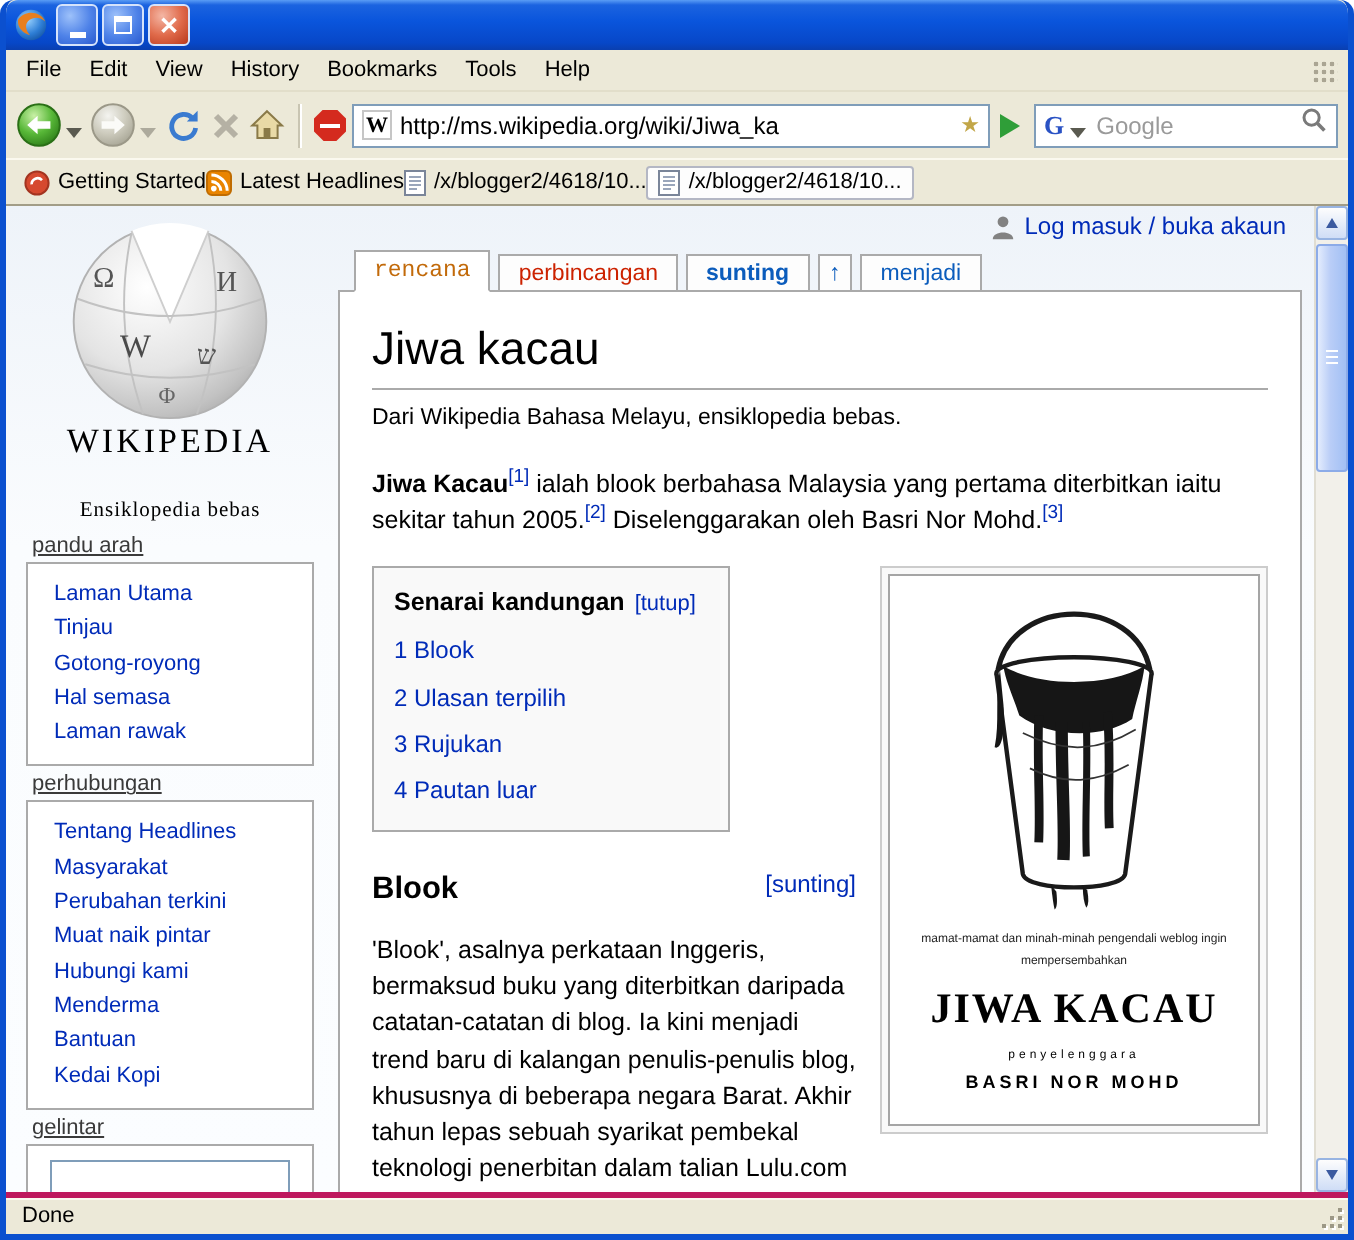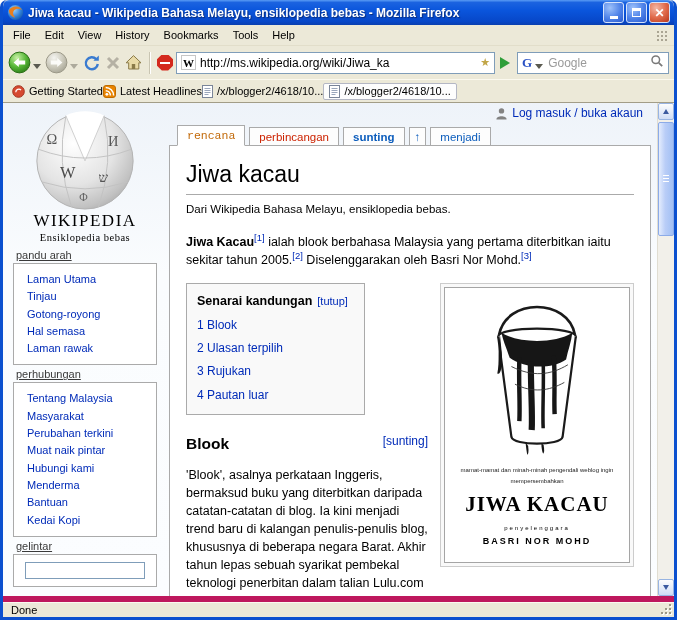--- a/index.html
+++ b/index.html
@@ -63,21 +63,21 @@
 
   
   .viewport{flex:1;position:relative;background:#fff;overflow:hidden;border-top:1px solid #a29d87;}
   .page{position:absolute;left:0;top:0;bottom:0;right:17px;overflow:hidden;
     background:linear-gradient(180deg,#eef3f9 0,#fafcfe 170px,#fbfdff 100%);}
 
   
   .sidebar{position:absolute;left:4px;top:2px;width:156px;}
   .globe{display:block;margin:2px auto 0;}
   .wordmark{font-family:"Liberation Serif",serif;font-size:17px;letter-spacing:1.5px;text-align:center;color:#000;}
-  .wm-sub{font-family:"Liberation Serif",serif;font-size:10.5px;letter-spacing:.5px;text-align:center;margin:1px 0 6px;}
+  .wm-sub{font-family:"Liberation Serif",serif;font-size:10.5px;letter-spacing:.5px;text-align:center;margin:19px 0 6px;}
   .portlet-title{font-size:11px;color:#3a3a3a;padding-left:9px;margin:3px 0 2px;text-decoration:underline;}
   .portlet{border:1px solid #aaa;background:#fff;margin:0 6px 0 6px;padding:5px 4px 6px 13px;}
   .portlet a{display:block;color:#002bb8;text-decoration:none;font-size:11px;margin:3px 0;line-height:1.3;cursor:pointer;}
   .portlet.searchbox{padding:7px 6px;}
   .portlet.searchbox input{width:120px;height:17px;border:1px solid #7f9db9;display:block;margin:0 auto;font-size:11px;}
 
   
   .main{margin-left:166px;margin-right:6px;position:relative;padding-top:22px;}
   .personal{position:absolute;top:3px;right:8px;display:flex;align-items:center;gap:4px;
     font-size:12px;color:#002bb8;cursor:pointer;}
@@ -122,21 +122,21 @@
   .sb-btn.downb{bottom:0;}
   .sb-btn i{width:0;height:0;border-left:3.5px solid transparent;border-right:3.5px solid transparent;}
   .sb-btn.upb i{border-bottom:5px solid #3b5aa0;}
   .sb-btn.downb i{border-top:5px solid #3b5aa0;}
   .sb-thumb{position:absolute;left:0;right:0;top:19px;height:114px;border:1px solid #8cabe8;border-radius:2px;
     background:linear-gradient(90deg,#e3ecfd,#b9cdf7 45%,#a2c0f4);}
   .sb-thumb::after{content:"";position:absolute;left:4px;right:4px;top:50%;height:8px;margin-top:-4px;
     background:repeating-linear-gradient(180deg,#fff 0 1px,rgba(0,0,0,0) 1px 3px);}
 
   
-  .statusbar{height:21px;flex:0 0 21px;background:#ece9d8;border-top:6px solid #be185d;box-shadow:inset 0 1px 0 #fbf9ef;
+  .statusbar{height:21px;flex:0 0 21px;background:#ece9d8;border-top:3px solid #be185d;box-shadow:inset 0 1px 0 #fbf9ef;
     display:flex;align-items:center;padding:0 8px;font-size:11px;position:relative;color:#000;}
   .grip{position:absolute;right:1px;bottom:1px;width:15px;height:15px;}
   .grip b{position:absolute;width:2.5px;height:2.5px;background:#9c9886;box-shadow:1px 1px 0 #fff;}
   .grip b.g1{right:2px;bottom:10px}.grip b.g2{right:2px;bottom:6px}.grip b.g3{right:6px;bottom:6px}
   .grip b.g4{right:2px;bottom:2px}.grip b.g5{right:6px;bottom:2px}.grip b.g6{right:10px;bottom:2px}
 </style>
 </head>
 <body>
 
 <div class="window">
@@ -148,21 +148,20 @@
             <radialGradient id="ffg" cx="38%" cy="32%" r="80%">
           <stop offset="0" stop-color="#9cd4ff"></stop>
               <stop offset="0.6" stop-color="#2f7fd6"></stop>
               <stop offset="1" stop-color="#114f9e"></stop>
         </radialGradient>
           </defs>
         <circle cx="8.5" cy="8.5" r="7.6" fill="url(#ffg)"></circle>
         <path d="M2 6 C5 1.2 13 1 15.6 6.8 C13 4 9 4.4 7 6.6 C5.4 8.4 5.8 11 8 13.6 C4.4 12.6 1.6 9.6 2 6 Z" fill="#e87f1e"></path>
       </svg>
     </span>
-    <span class="title-text">Jiwa kacau - Wikipedia Bahasa Melayu, ensiklopedia bebas - Mozilla Firefox</span>
     <span class="winbtns">
       <span class="wbtn min">
           <i></i>
         </span>
       <span class="wbtn max">
           <i></i>
         </span>
       <span class="wbtn close">
           <i>✕</i>
         </span>
@@ -315,21 +314,21 @@
         <div class="portlet">
           <a>Laman Utama</a>
           <a>Tinjau</a>
           <a>Gotong-royong</a>
           <a>Hal semasa</a>
           <a>Laman rawak</a>
         </div>
 
         <div class="portlet-title">perhubungan</div>
         <div class="portlet">
-          <a>Tentang Malaysia</a>
+          <a>Tentang Headlines</a>
           <a>Masyarakat</a>
           <a>Perubahan terkini</a>
           <a>Muat naik pintar</a>
           <a>Hubungi kami</a>
           <a>Menderma</a>
           <a>Bantuan</a>
           <a>Kedai Kopi</a>
         </div>
 
         <div class="portlet-title">gelintar</div>

